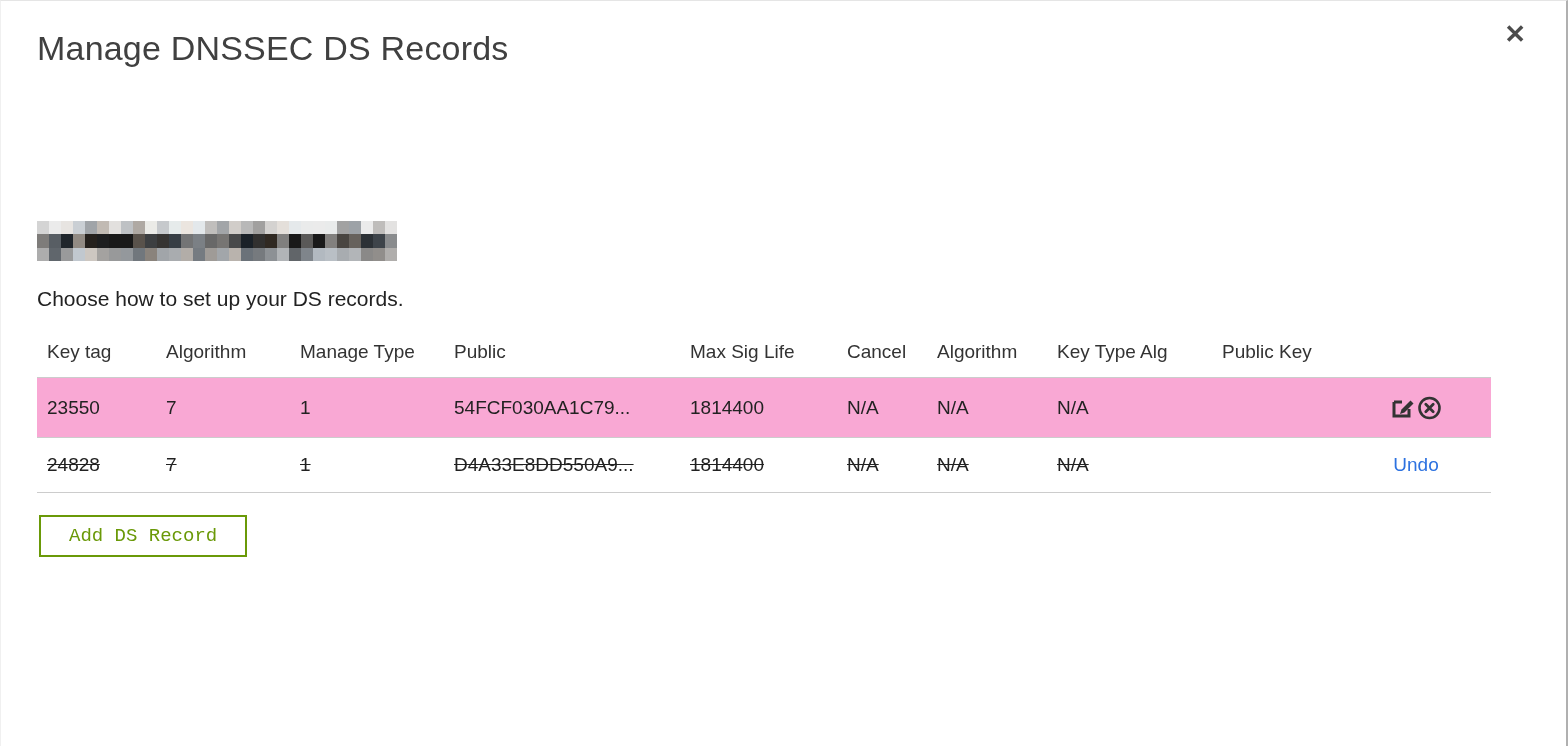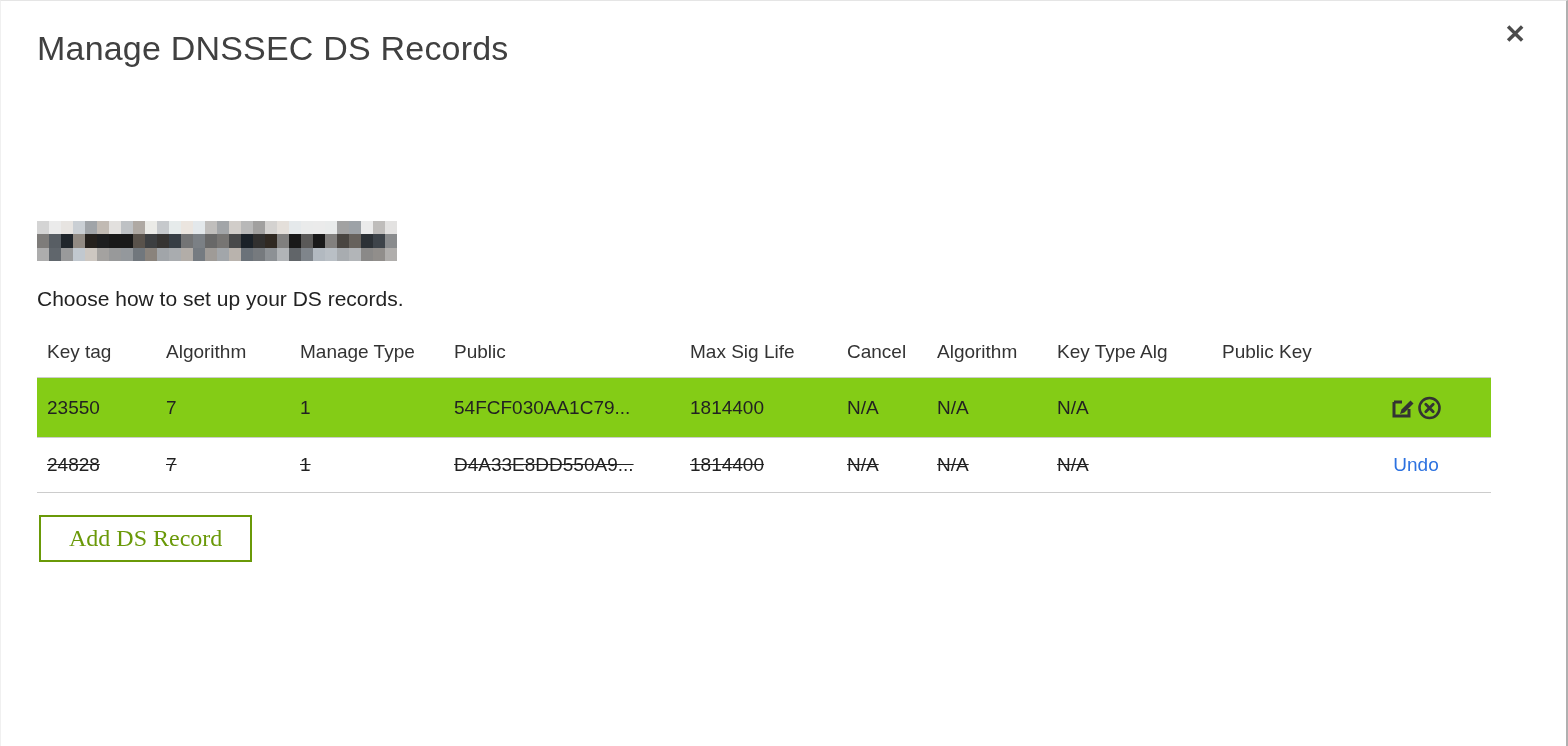--- a/index.html
+++ b/index.html
@@ -49,32 +49,32 @@
   }
   .ds-table th {
     text-align:left; font-weight:400; color:#333;
     padding:10px 8px 14px 10px; white-space:nowrap; overflow:hidden;
   }
   .ds-table td {
     padding:16px 8px 16px 10px; color:#222;
     white-space:nowrap; overflow:hidden;
   }
   .ds-table tbody tr { border-top:1px solid #ccc; border-bottom:1px solid #ccc; }
-  .ds-table tbody tr.shaded { background:#84cc16; }
+  .ds-table tbody tr.shaded { background:#f9a8d4; }
   .ds-table tbody tr.struck td .cell-text { text-decoration:line-through; }
   .actions-cell { text-align:center; padding-right:10px !important; }
   .actions-cell svg { vertical-align:middle; }
   .icon-btn { background:none; border:none; padding:0; cursor:pointer; }
   .undo-link { color:#2d72e0; text-decoration:none; font-size:19px; cursor:pointer; }
 
   .add-btn {
     position:absolute; left:38px; top:514px;
     background:#fff; border:2px solid #6a9908; color:#6a9908;
-    font-size:24px; padding:8px 28px; cursor:pointer;
-    font-family:Liberation Serif, serif;
+    font-size:19px; padding:8px 28px; cursor:pointer;
+    font-family:Liberation Mono, monospace;
   }
 
   .footer {
     position:absolute; left:0; bottom:0;
     width:100%; height:123px;
     background:#ededed;
     border-bottom:6px solid #b9b9b9;
   }
   .annotation-box {
     position:absolute; left:630px; top:10px;

